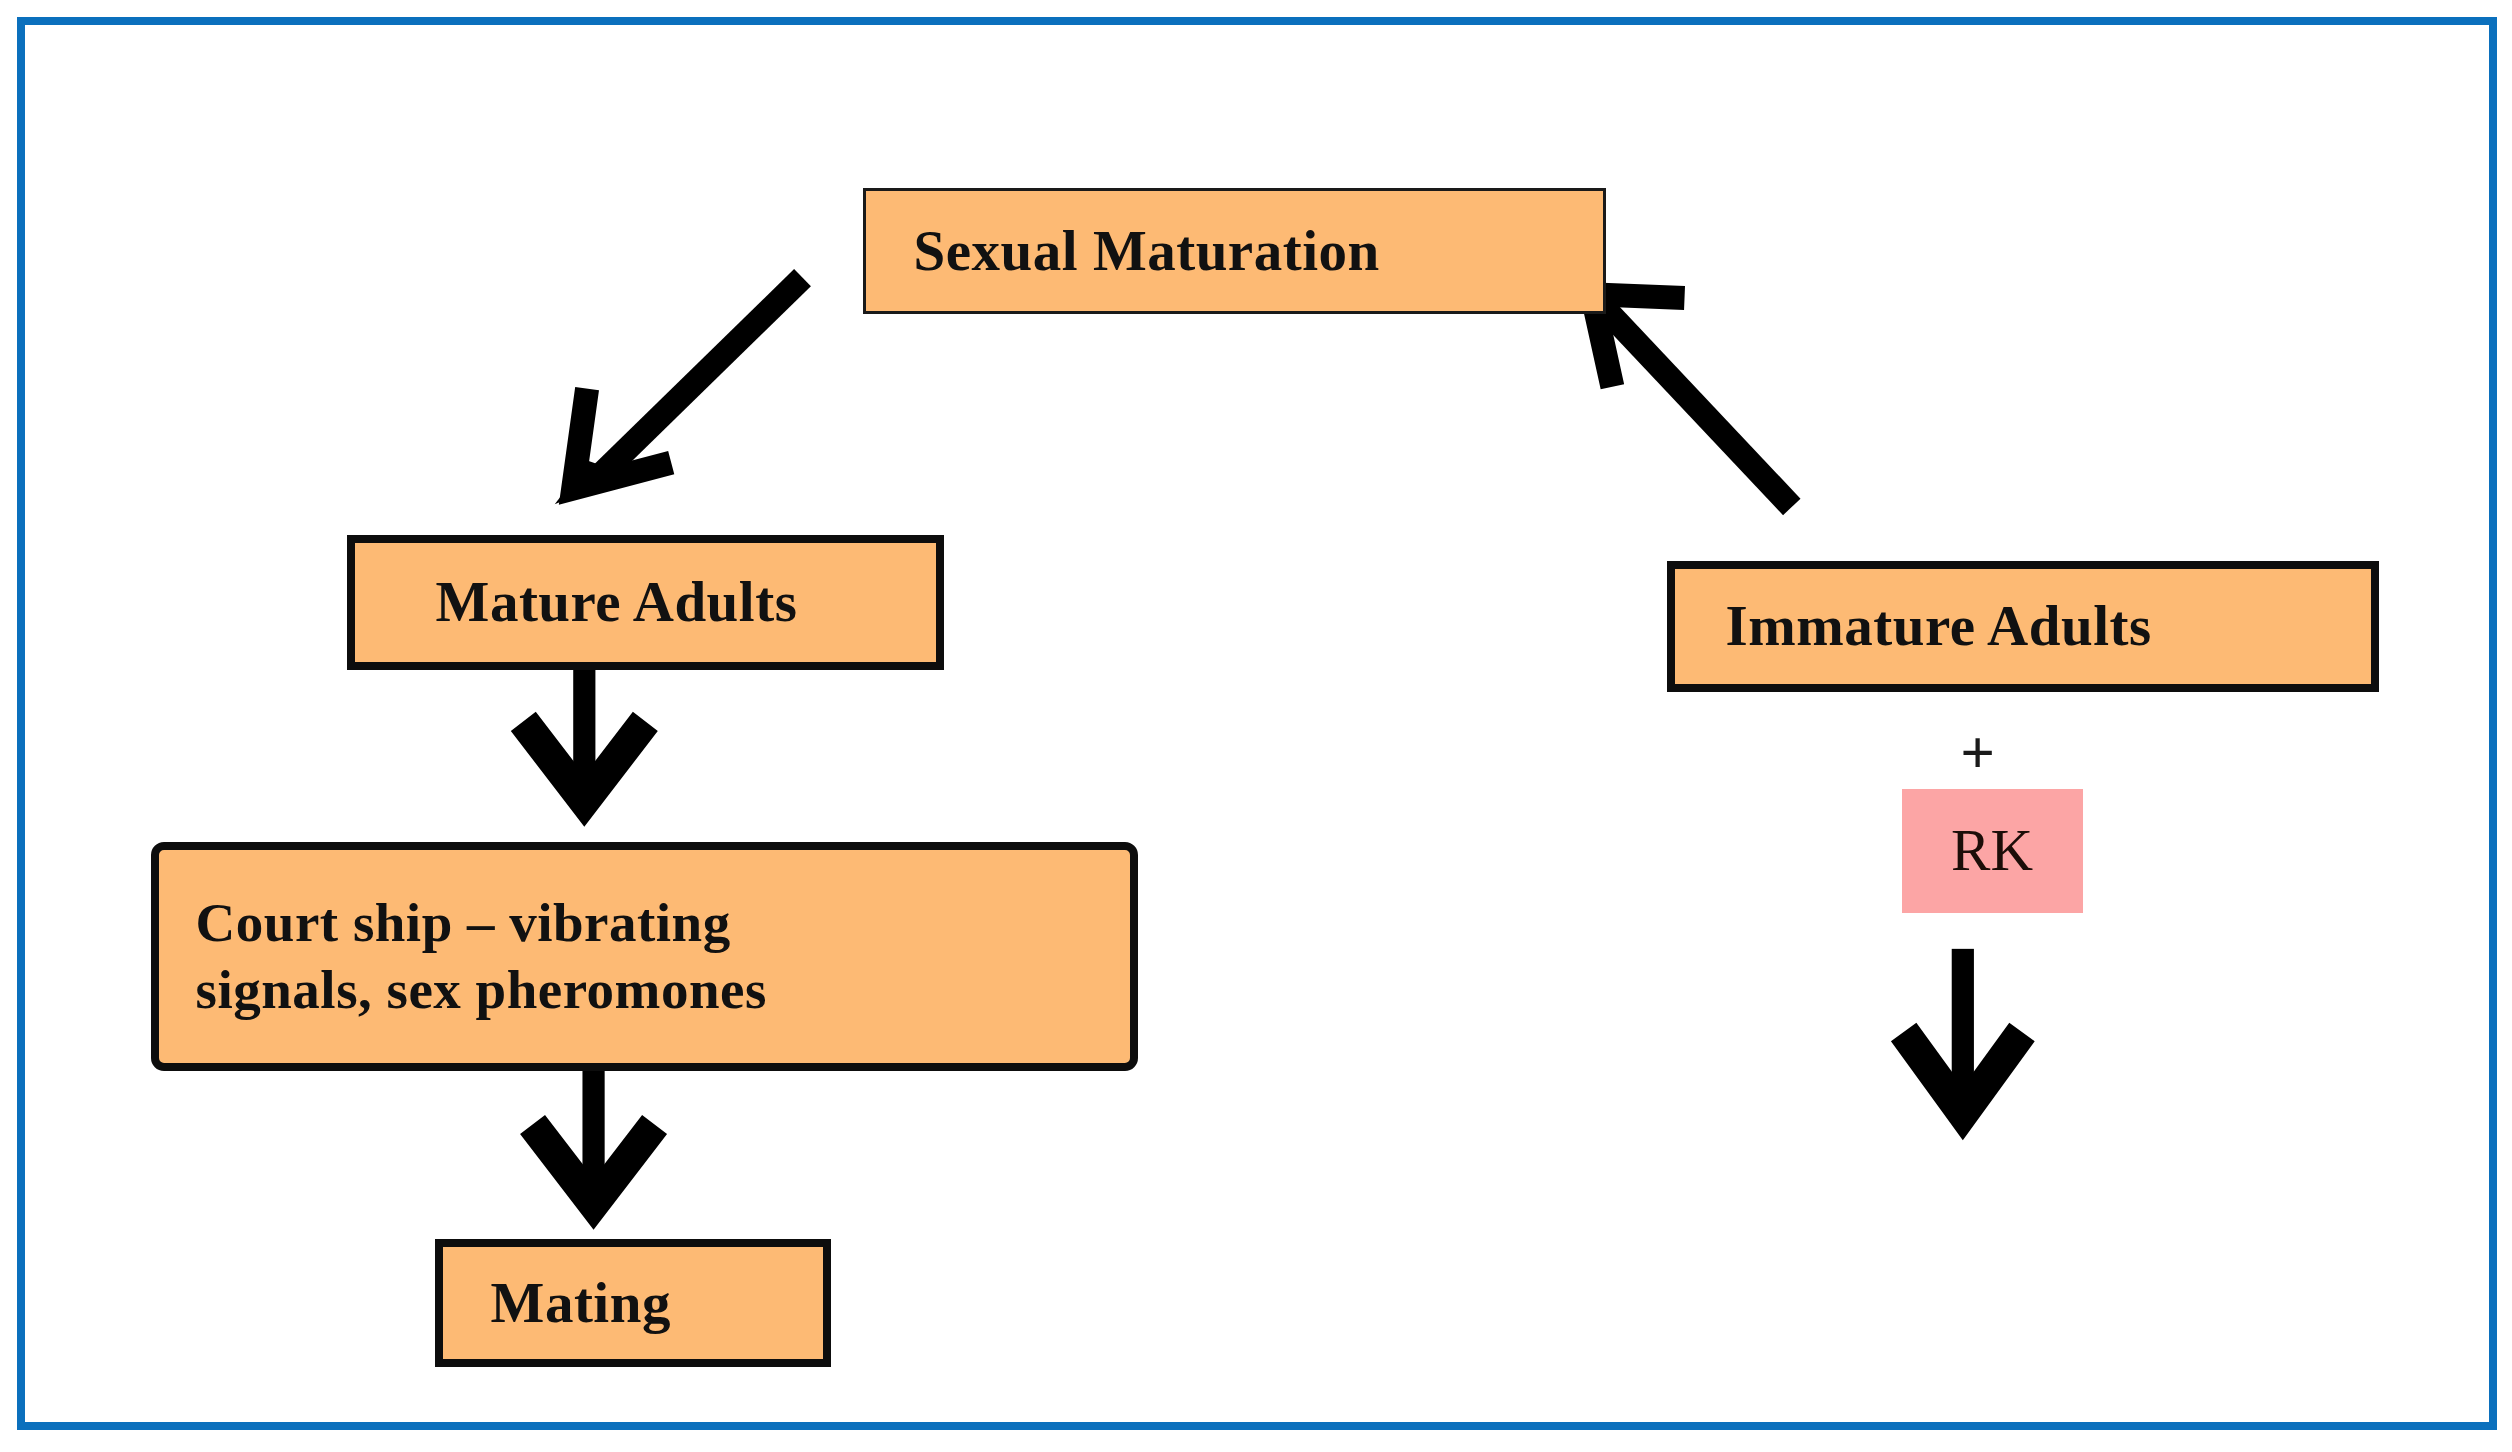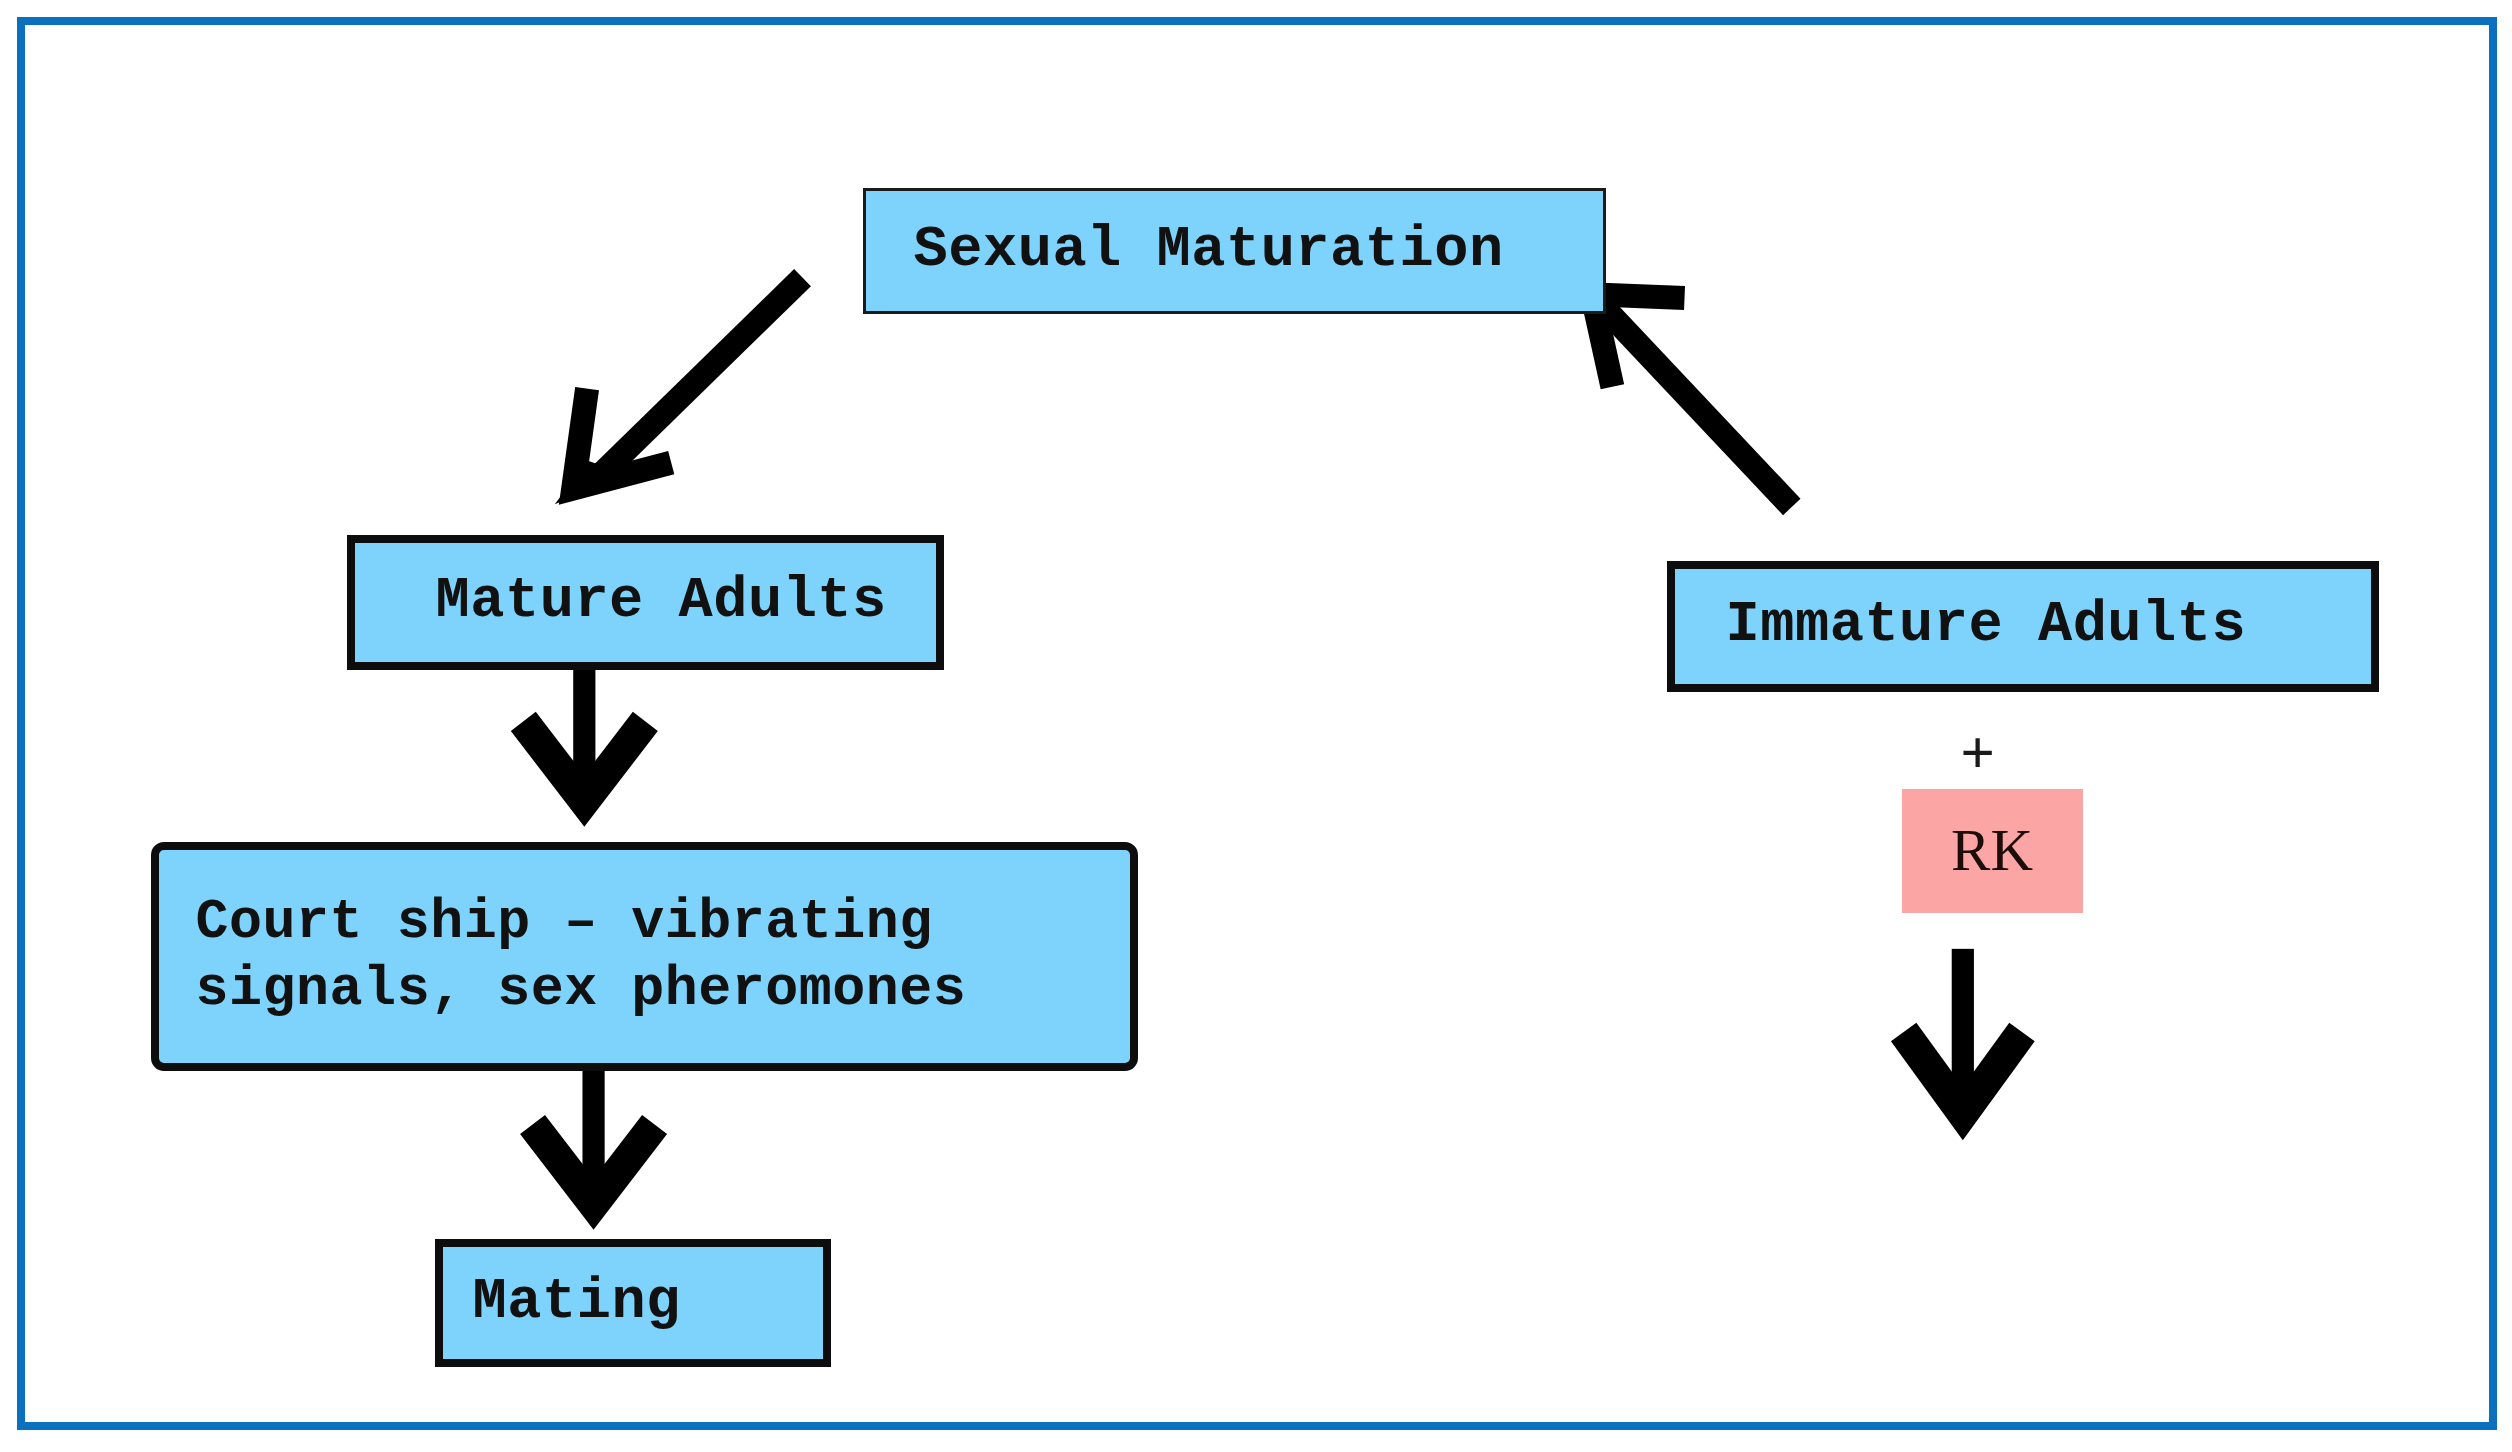--- a/index.html
+++ b/index.html
@@ -26,30 +26,29 @@
     width: 2480px;
     height: 1413px;
     border: 8.3px solid #0b70bd;
     box-sizing: border-box;
     background: #ffffff;
   }
   
   .node {
     position: absolute;
     box-sizing: border-box;
-    background: #7dd3fc;
+    background: #fdba74;
     display: flex;
     align-items: center;
     justify-content: flex-end;
     color: #111111;
     font-weight: bold;
     letter-spacing: 0.5px;
     line-height: 1.22;
     white-space: pre-wrap;
-    font-family: Liberation Mono, monospace;
   }
   .node.thin {
     border: 3.7px solid #1a1a1a;
   }
   .node.thick {
     border: 8.3px solid #0d0d0d;
   }
   .node .label {
     display: block;
     width: 100%;
@@ -68,21 +67,21 @@
   #node-courtship {
     left: 126px;  top: 817px;  width: 987px;  height: 229px;
     font-size: 55px;
     padding-left: 37px;
     align-items: center;
     border-radius: 13px;
   }
   #node-mating {
     left: 410px;  top: 1214px;  width: 396px;  height: 128px;
     font-size: 57px;
-    padding-left: 30px;
+    padding-left: 48px;
   }
   #node-immature-adults {
     left: 1642px; top: 536px;  width: 712px;  height: 131px;
     font-size: 57px;
     padding-left: 51px;
   }
   #node-metabolic-rate {
     left: 1701px; top: 1121px; width: 612px;  height: 133px;
     font-size: 57px;
     padding-left: 37px;

